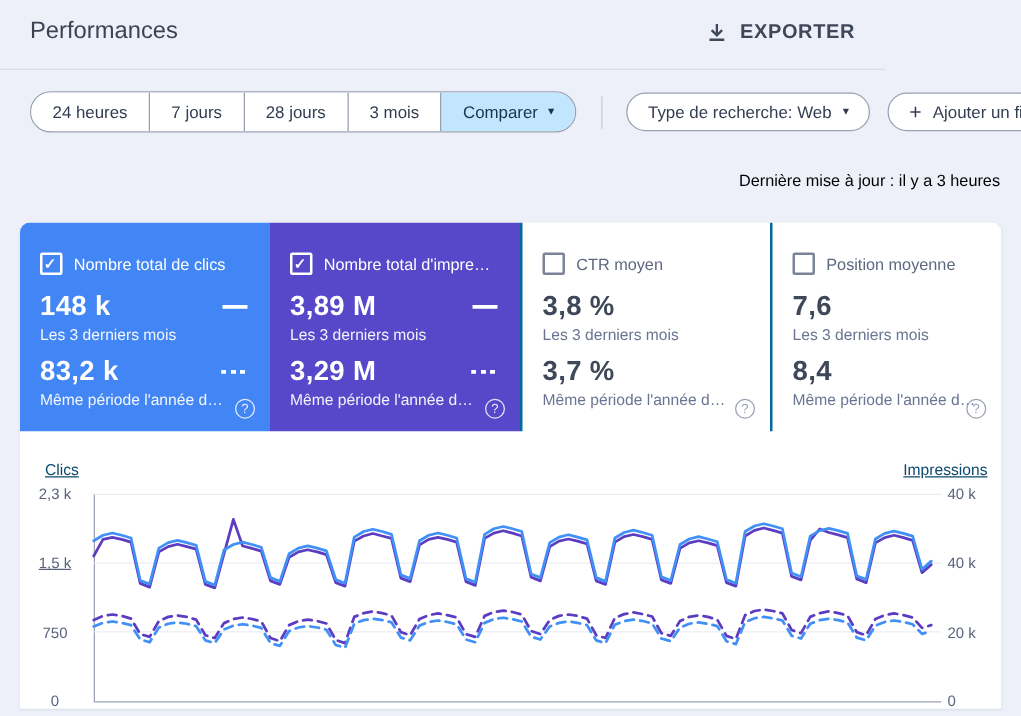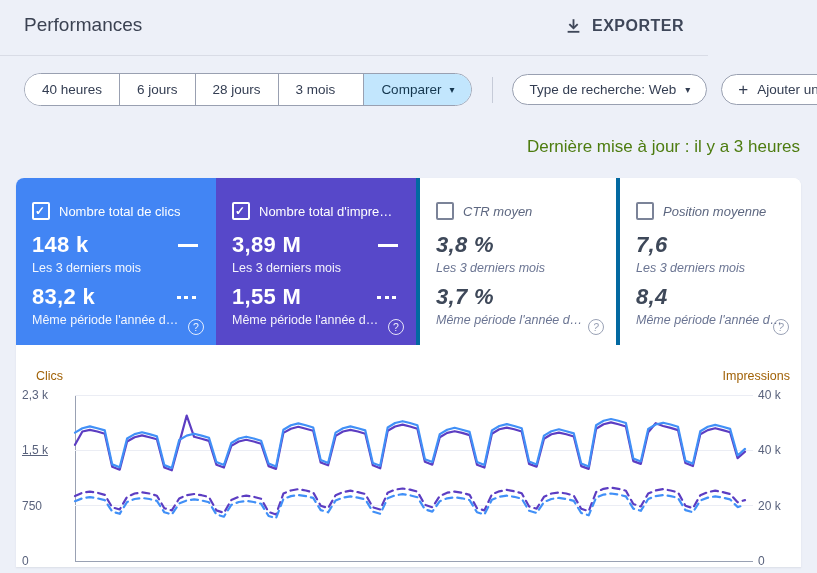--- a/index.html
+++ b/index.html
@@ -20,44 +20,44 @@
     letter-spacing:.5px;color:#3f4759;
   }
   
   .toolbar{position:absolute;top:73px;left:24px;display:flex;align-items:center;white-space:nowrap;}
   .segmented{display:flex;border:1px solid #99a0b1;border-radius:16.5px;overflow:hidden;background:#fff;height:31px;}
   .seg{
     display:flex;align-items:center;gap:8px;padding:0 17px;font-size:13.5px;color:#333d52;
     border-left:1px solid #99a0b1;cursor:pointer;background:#fff;
   }
   .seg:first-child{border-left:none;}
-  .seg.selected{background:#c2e6fd;color:#14364e;font-weight:500;margin-left:11px;}
+  .seg.selected{background:#c2e6fd;color:#14364e;font-weight:500;}
   .caret{font-size:10px;line-height:1;color:inherit;}
   .caret::before{content:"▾";}
   .vdivider{width:1px;height:26px;background:#c6cbd8;margin:0 19px 0 20px;}
   .pill{
     display:flex;align-items:center;gap:9px;height:31px;padding:0 16px;
     border:1px solid #99a0b1;border-radius:16.5px;background:#fff;cursor:pointer;
     font-family:"Liberation Sans",sans-serif;font-size:13.5px;color:#333d52;
   }
   .pill + .pill{margin-left:14px;}
   .plus{font-size:17px;line-height:1;color:#333d52;}
   .plus::before{content:"+";}
   
-  .status{position:absolute;top:137px;right:17px;font-size:17px;color:#4d7c0f;}
+  .status{position:absolute;top:137px;right:17px;font-size:13px;color:#000000;}
   
   .panel{
     position:absolute;left:16px;top:178px;width:785px;height:389px;background:#fff;
     border-radius:8px 8px 0 0;overflow:hidden;box-shadow:0 1px 2px rgba(60,64,90,.10);
   }
   .cards{display:flex;height:167px;}
   .card{width:200px;height:167px;box-sizing:border-box;padding:24px 16px 0;position:relative;cursor:pointer;}
   .card.c-blue{background:#4285f4;color:#fff;}
   .card.c-purple{background:#5748c9;color:#fff;}
-  .card.c-white{background:#fff;border-left:4px solid #0369a1;font-style:italic;}
+  .card.c-white{background:#fff;border-left:2px solid #0369a1;}
   .card.last{width:185px;}
   .card-head{display:flex;align-items:center;gap:9px;}
   .cb{width:14px;height:14px;border-radius:2px;flex:0 0 auto;position:relative;}
   .card.c-blue .cb,.card.c-purple .cb{border:2px solid #fff;}
   .cb.checked::after{
     content:"✓";position:absolute;left:1px;top:0px;font-size:12px;line-height:14px;color:#fff;font-weight:700;
   }
   .card.c-white .cb{border:2px solid #7b8398;}
   .card-label{font-size:13px;overflow:hidden;text-overflow:ellipsis;white-space:nowrap;}
   .card.c-white .card-label{color:#5d6780;}
@@ -73,25 +73,25 @@
     background:repeating-linear-gradient(90deg,#fff 0 4px,transparent 4px 7.5px);}
   .help{
     position:absolute;right:12px;bottom:10px;width:14px;height:14px;border-radius:50%;
     font-size:10.5px;line-height:14px;text-align:center;cursor:pointer;
   }
   .help::before{content:"?";}
   .card.c-blue .help,.card.c-purple .help{border:1.5px solid rgba(255,255,255,.85);color:rgba(255,255,255,.9);}
   .card.c-white .help{border:1.5px solid #9aa2b6;color:#9aa2b6;}
   
   .chart{position:relative;height:222px;}
-  .axis-title{position:absolute;top:24px;font-size:12.5px;color:#a16207;}
+  .axis-title{position:absolute;top:24px;font-size:12.5px;color:#0c4a6e;text-decoration:underline;}
   .axis-title.left{left:20px;}
   .axis-title.right{right:11px;text-align:right;}
   .tick{position:absolute;font-size:12px;color:#59627c;}
-  .tick.l{left:6px;width:44px;text-align:left;}
+  .tick.l{left:6px;width:44px;text-align:center;}
   .tick.r{left:742px;width:44px;text-align:left;}
   .gridline{position:absolute;left:59px;width:678px;height:1px;background:#ebedf4;}
   .axis-x{position:absolute;left:59px;top:216px;width:678px;height:1px;background:#99a1b3;}
   .axis-y{position:absolute;left:59px;top:50px;width:1px;height:166px;background:#99a1b3;}
   .plot-svg{position:absolute;left:59px;top:50px;overflow:visible;}
 </style>
 </head>
 <body>
 
 <div class="header">
@@ -103,24 +103,24 @@
         <path d="M5 19.5h14"></path>
     </svg>
     <span>EXPORTER</span>
   </button>
   <div class="divider"></div>
 </div>
 
 <div class="toolbar">
   <div class="segmented">
     <div class="seg">
-        <span>40 heures</span>
-      </div>
-    <div class="seg">
-        <span>6 jours</span>
+        <span>24 heures</span>
+      </div>
+    <div class="seg">
+        <span>7 jours</span>
       </div>
     <div class="seg">
         <span>28 jours</span>
       </div>
     <div class="seg">
         <span>3 mois</span>
       </div>
     <div class="seg selected">
       <span>Comparer</span>
       <span class="caret"></span>
@@ -164,21 +164,21 @@
       <div class="card-head">
         <span class="cb checked"></span>
         <span class="card-label">Nombre total d'impre…</span>
       </div>
       <div class="vrow">
         <span class="val">3,89 M</span>
         <span class="line-solid"></span>
       </div>
       <div class="sub">Les 3 derniers mois</div>
       <div class="vrow second">
-        <span class="val">1,55 M</span>
+        <span class="val">3,29 M</span>
         <span class="line-dashed"></span>
       </div>
       <div class="sub">Même période l'année d…</div>
       <span class="help"></span>
     </div>
 
     <div class="card c-white">
       <div class="card-head">
         <span class="cb"></span>
         <span class="card-label">CTR moyen</span>

